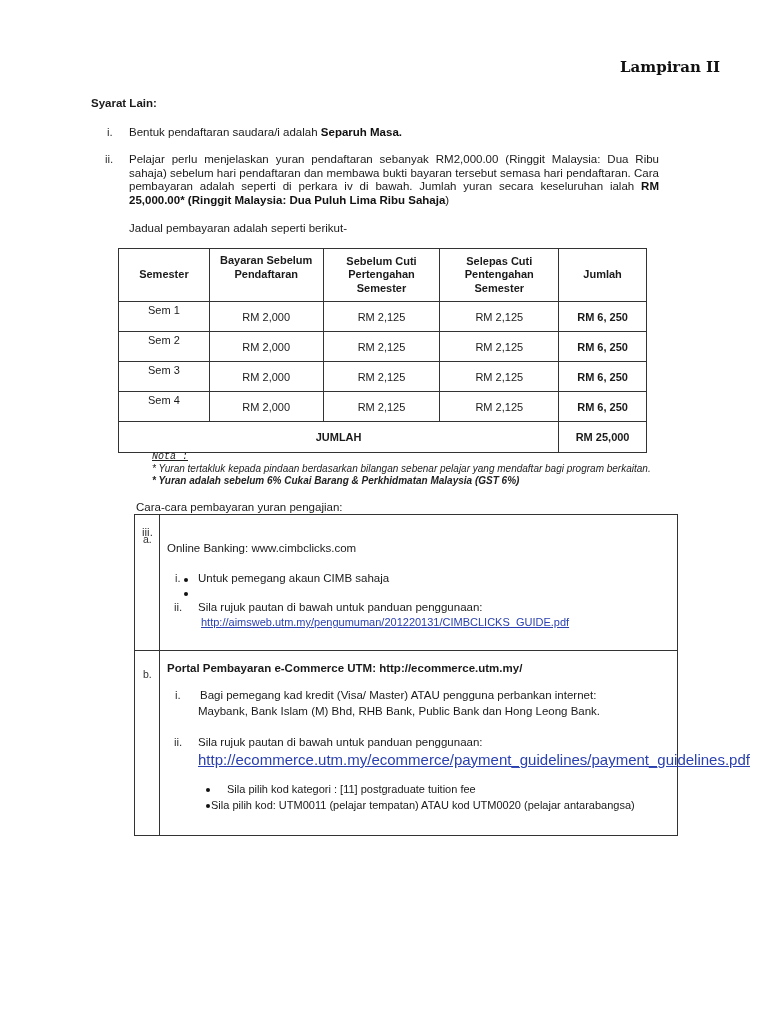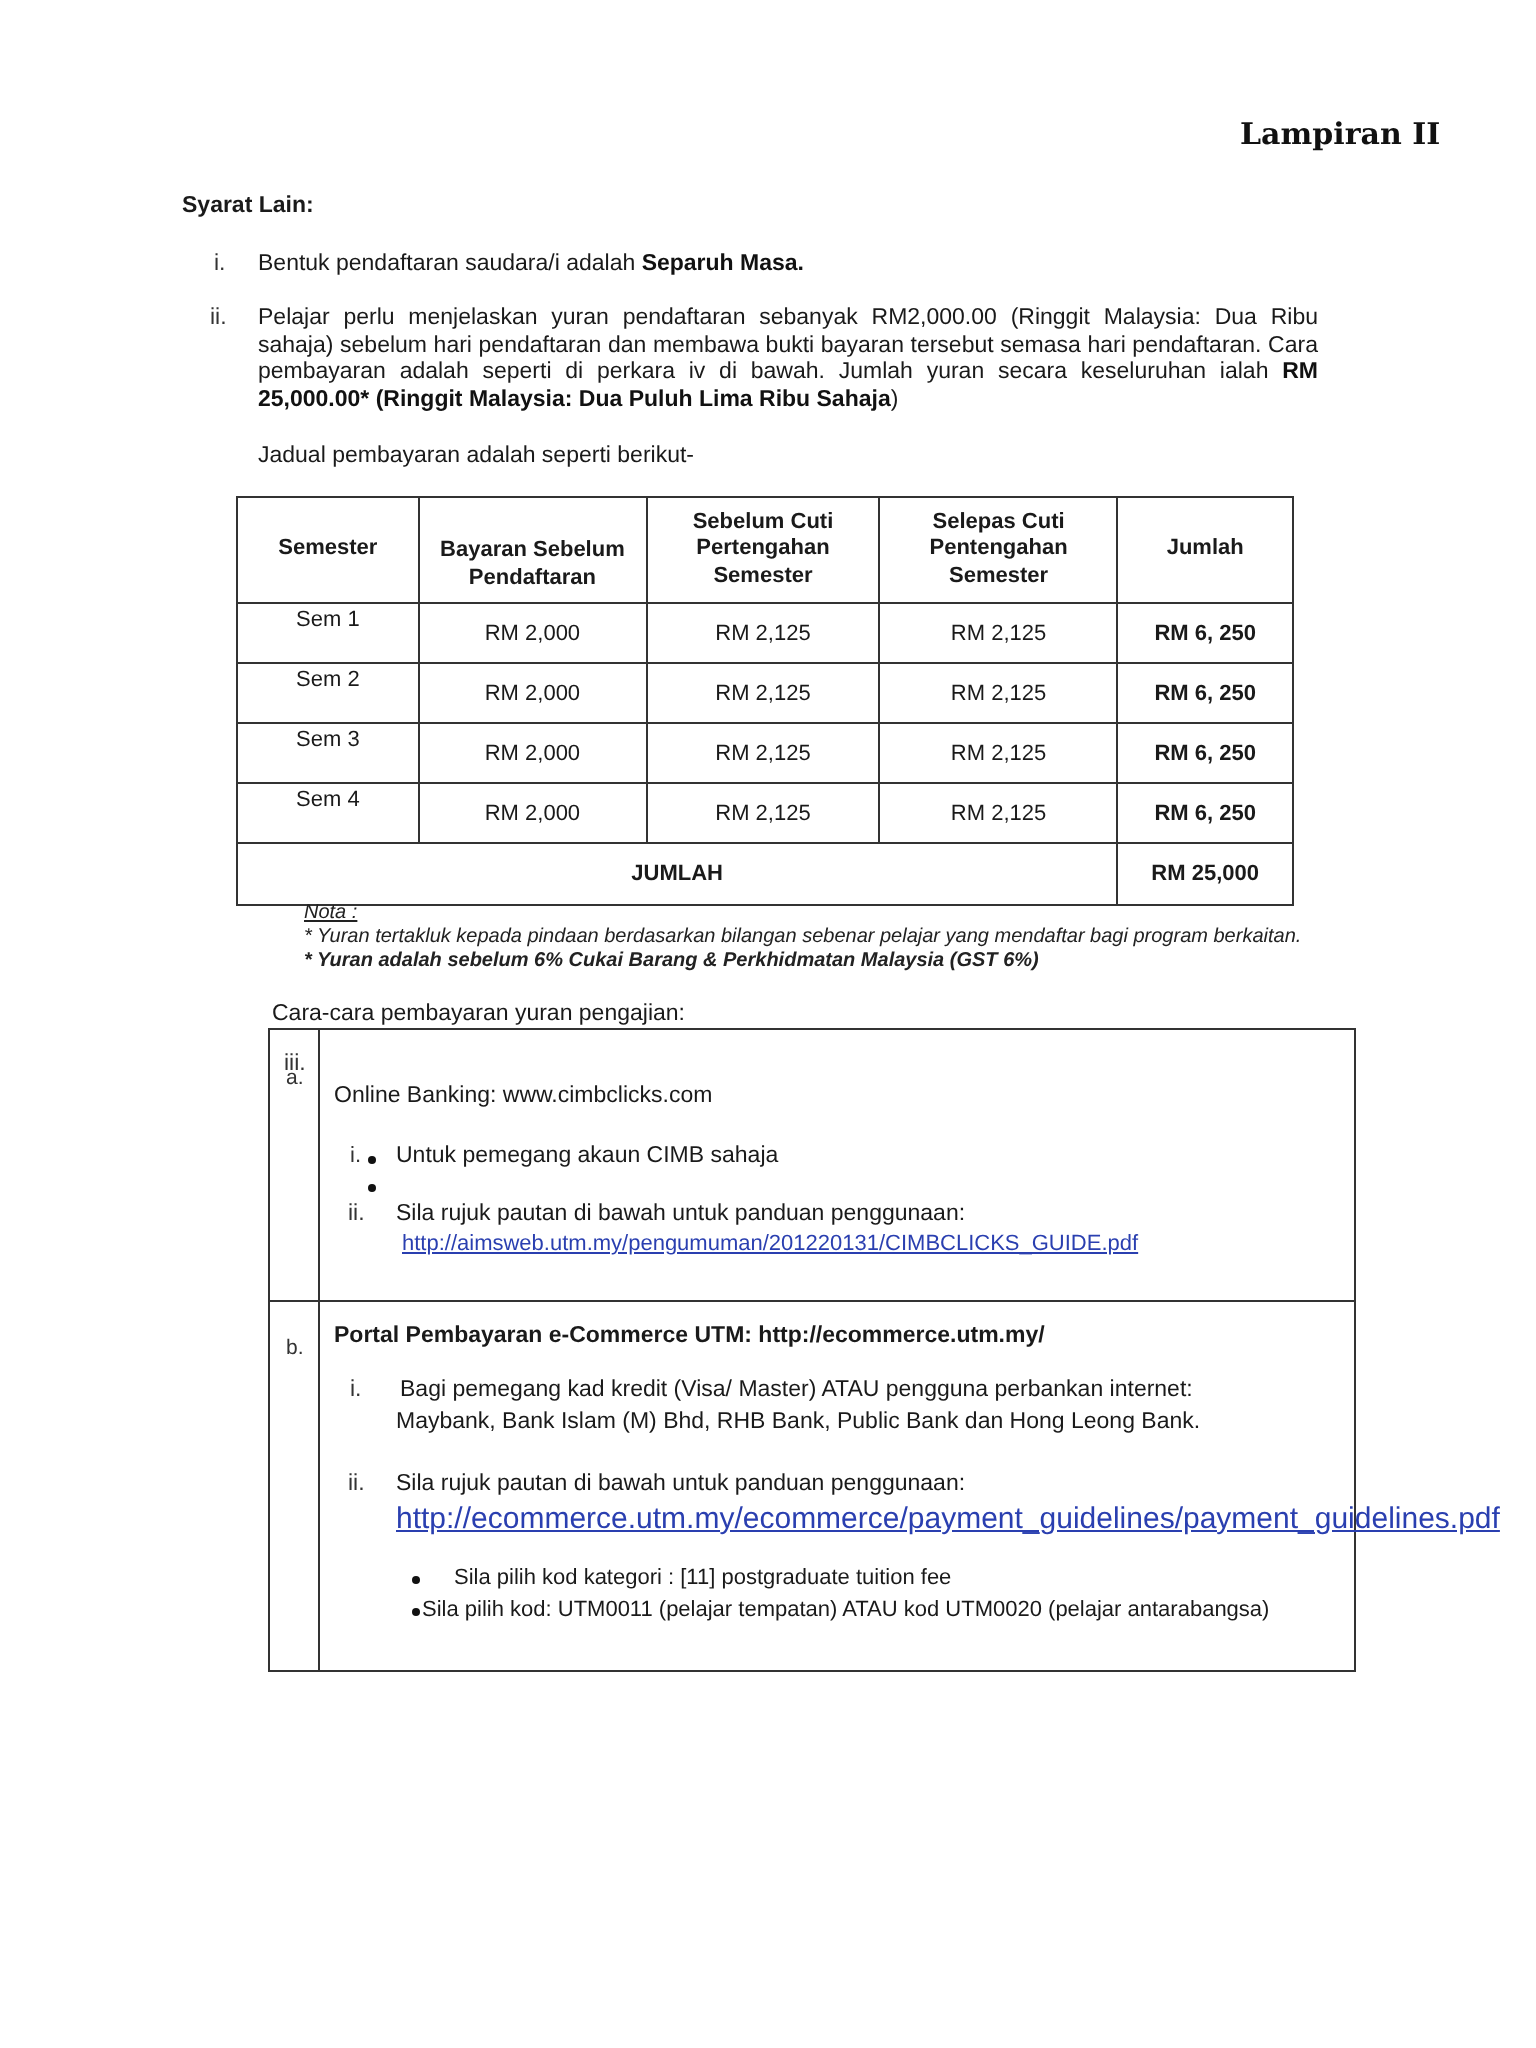--- a/index.html
+++ b/index.html
@@ -15,21 +15,21 @@
   
   table.fees { position: absolute; left: 118px; top: 248px; width: 529px; border-collapse: collapse; font-size: 11px; }
   table.fees td, table.fees th { border: 1.3px solid #333; text-align: center; }
   table.fees th { font-weight: bold; height: 53px; line-height: 13.5px; vertical-align: middle; padding: 0 4px; }
   table.fees td { height: 30px; vertical-align: middle; }
   table.fees td.sem { vertical-align: top; padding-top: 2px; }
   table.fees td.bold { font-weight: bold; }
   table.fees tr.total td { height: 31px; font-weight: bold; }
 
   .nota { left: 152px; top: 451px; font-size: 10px; font-style: italic; line-height: 12px; color: #222; }
-  .nota .u { text-decoration: underline; }
+  .nota .u { text-decoration: underline; font-family: Liberation Mono, monospace; }
   .nota .bi { font-weight: bold; }
 
   
   .paybox { left: 134px; top: 514px; width: 544px; height: 322px; border: 1.3px solid #333; }
   .paybox .vline { position: absolute; left: 24px; top: 0; bottom: 0; border-left: 1.3px solid #333; }
   .paybox .hline { position: absolute; left: 0; right: 0; top: 135px; border-top: 1.3px solid #333; }
   .link { color: #2a3fb0; text-decoration: underline; }
   .bullet { display: inline-block; width: 4px; height: 4px; border-radius: 50%; background: #111; }
 </style>
 </head>
@@ -53,21 +53,21 @@
   <colgroup>
     <col style="width:91px">
       <col style="width:114px">
       <col style="width:117px">
       <col style="width:119px">
       <col style="width:88px">
   </colgroup>
   <tbody>
       <tr>
     <th>Semester</th>
-    <th style="vertical-align:top; padding-top:20px;">Bayaran Sebelum Pendaftaran</th>
+    <th style="vertical-align:top; padding-top:5px;">Bayaran Sebelum Pendaftaran</th>
     <th>Sebelum Cuti Pertengahan Semester</th>
     <th>Selepas Cuti Pentengahan Semester</th>
     <th>Jumlah</th>
   </tr>
   <tr>
     <td class="sem">Sem 1</td>
     <td>RM 2,000</td>
     <td>RM 2,125</td>
     <td>RM 2,125</td>
     <td class="bold">RM 6, 250</td>

